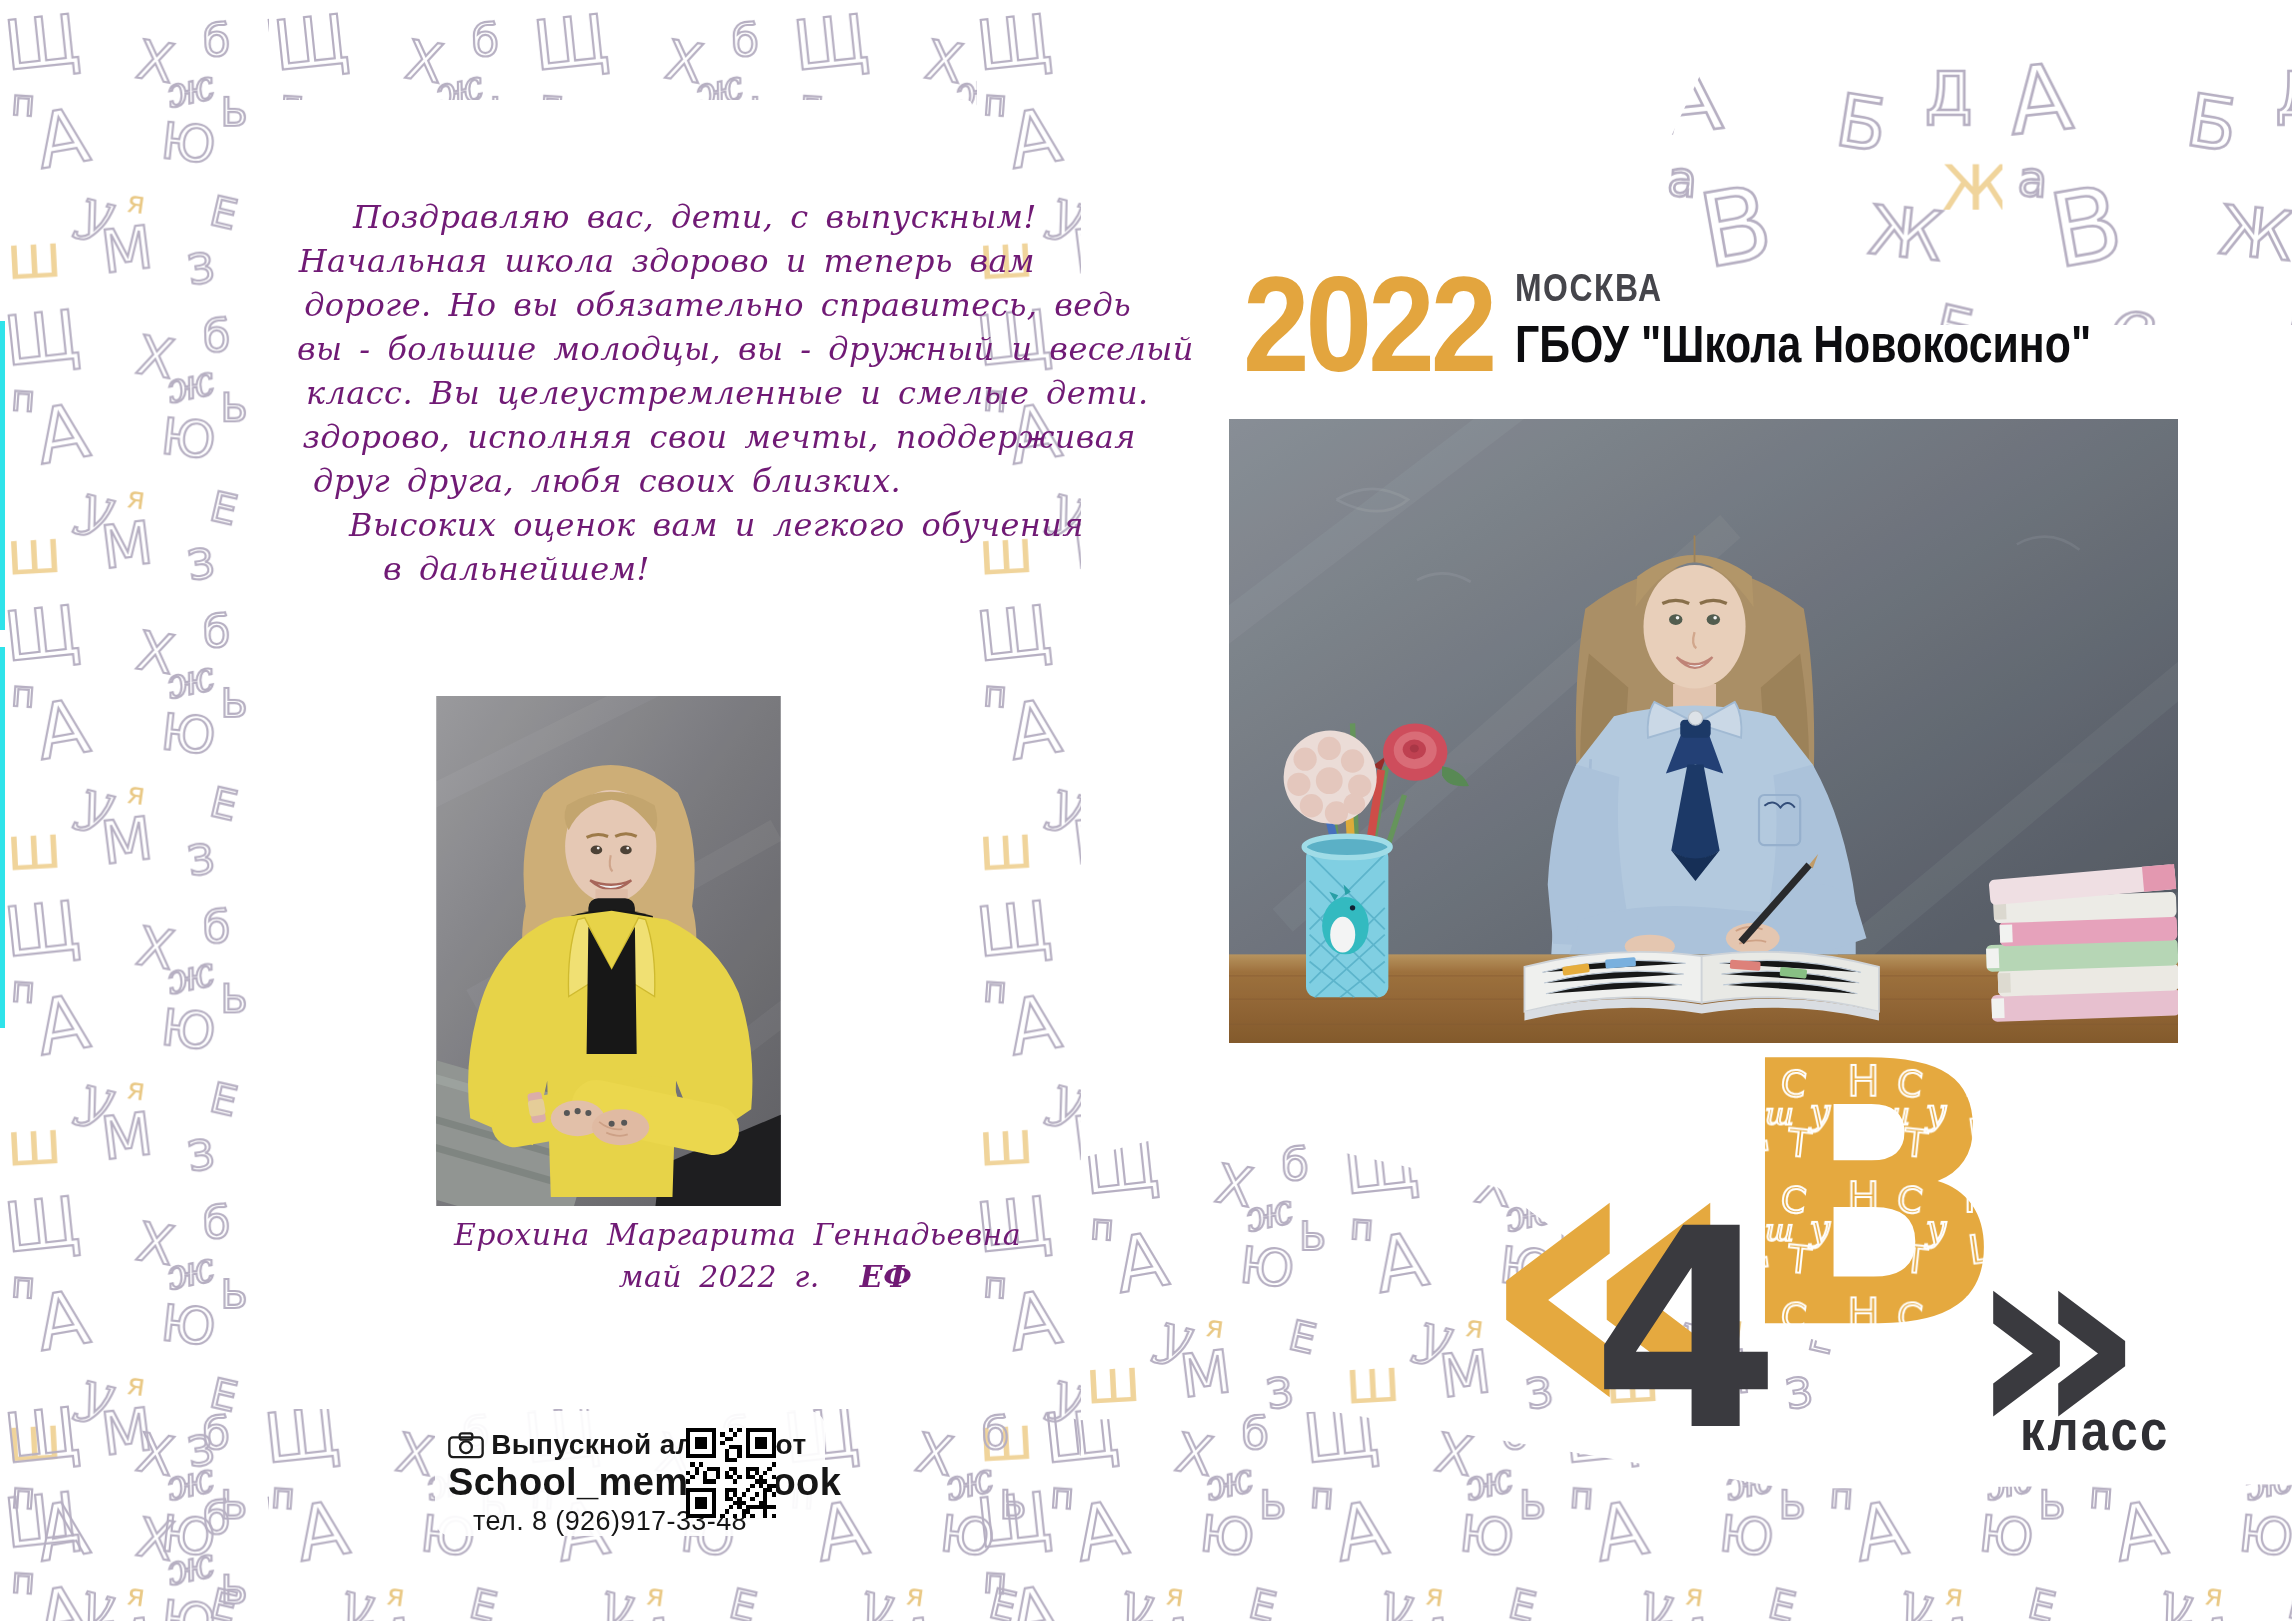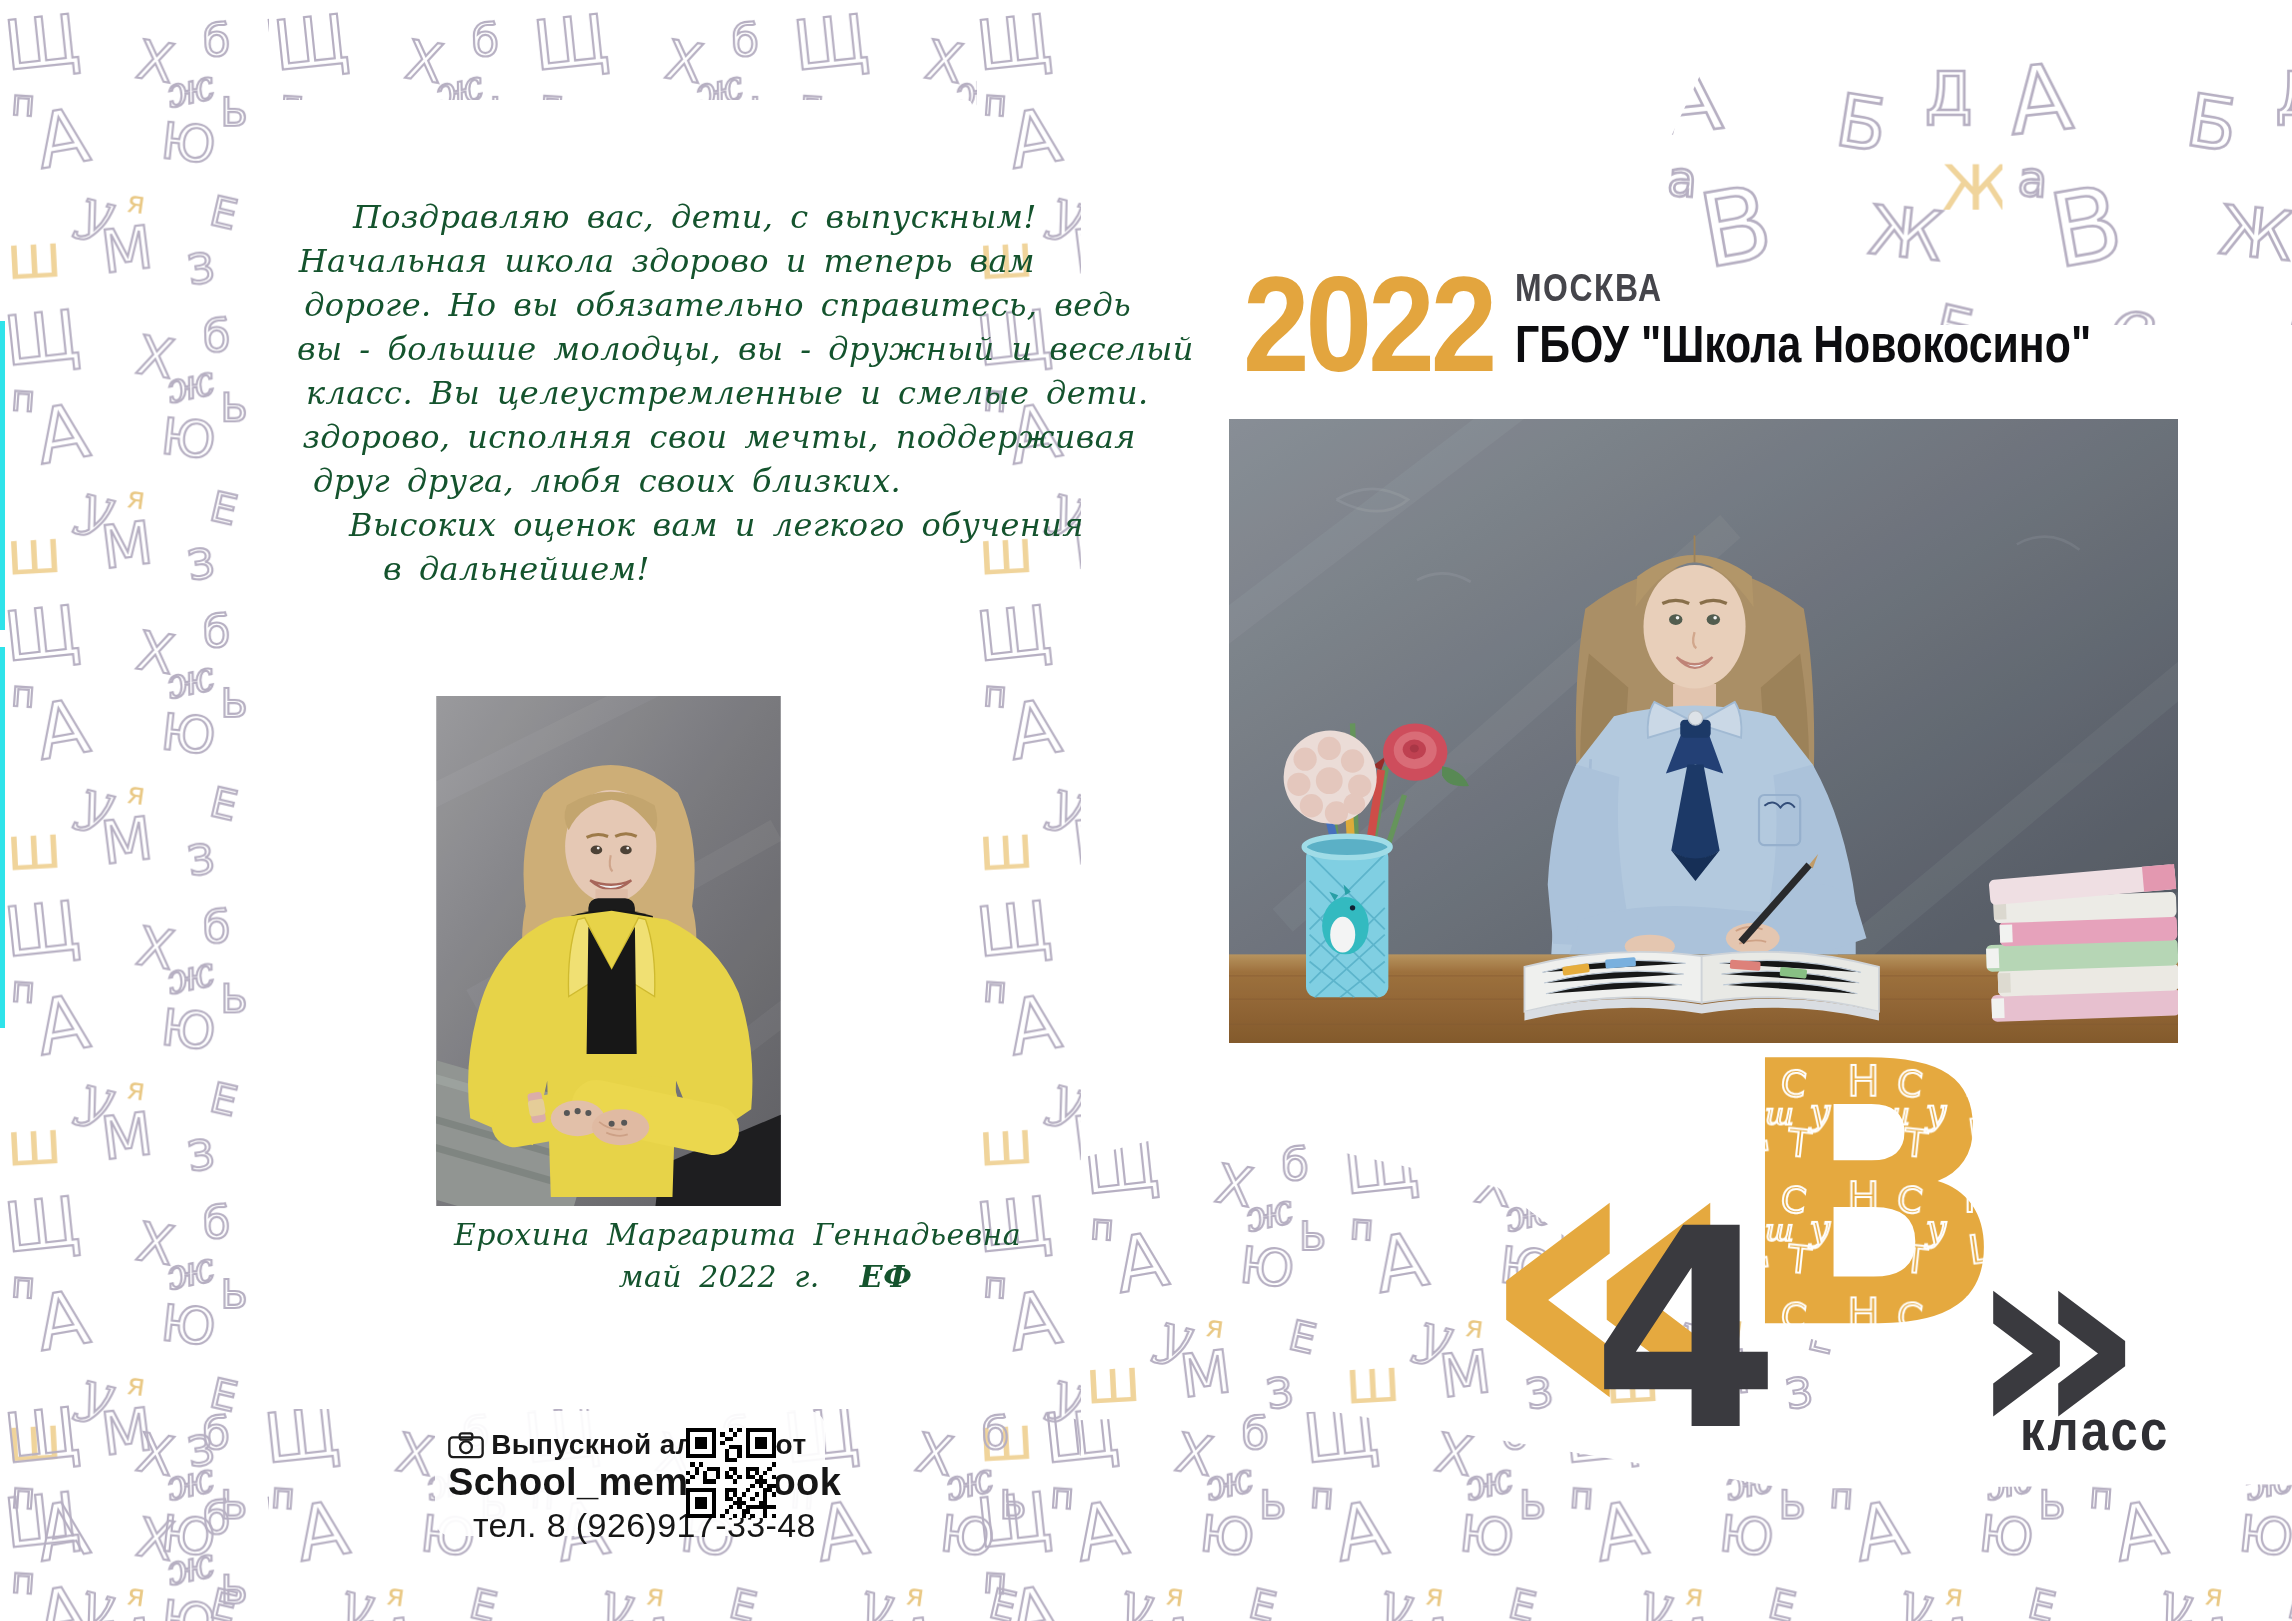--- a/index.html
+++ b/index.html
@@ -6,21 +6,21 @@
   body{width:2293px;height:1621px;position:relative;overflow:hidden;background:#ffffff;
        font-family:"Liberation Sans",sans-serif;}
   .abs{position:absolute;}
   
   .doodle{position:absolute;z-index:1;}
   .doodle svg{display:block;width:100%;height:100%;}
   
   .panel{position:absolute;background:#ffffff;z-index:2;}
   
   .hand{font-family:"DejaVu Serif","Liberation Serif",serif;font-style:italic;
-        color:#14532d;z-index:3;}
+        color:#701a75;z-index:3;}
   .letter-line{font-size:32px;line-height:44px;white-space:nowrap;letter-spacing:0.4px;word-spacing:6.3px;}
   .cap-line{font-size:30px;line-height:42px;white-space:nowrap;letter-spacing:0.4px;word-spacing:7.2px;}
   
   .year{font-size:136px;font-weight:600;color:#e3a53e;letter-spacing:-4.5px;line-height:1;
         transform:scaleX(.88);transform-origin:left top;z-index:3;}
   .city{font-size:38px;font-weight:700;color:#45454b;letter-spacing:1.8px;line-height:1;
         transform:scaleX(.84);transform-origin:left top;z-index:3;}
   .school{font-size:51px;font-weight:700;color:#0d0d10;letter-spacing:0px;line-height:1;
         transform:scaleX(.84);transform-origin:left top;z-index:3;}
   
@@ -28,21 +28,21 @@
   .q-open{font-size:430px;color:#e5a93f;}
   .q-close{font-size:278px;color:#3a3a3f;}
   .num4{font-family:"DejaVu Sans",sans-serif;font-weight:700;font-size:276px;color:#3a3a3f;
         line-height:1;transform:scaleX(.98);transform-origin:left top;z-index:4;}
   .klass{font-size:57px;font-weight:700;color:#2f2f34;letter-spacing:2.7px;
          transform:scaleX(.86);transform-origin:left top;z-index:4;}
   
   .pub{font-family:"Liberation Sans",sans-serif;color:#161616;z-index:4;}
   .pub-1{font-size:28px;font-weight:600;letter-spacing:0.4px;}
   .pub-2{font-size:38px;font-weight:600;letter-spacing:0.4px;}
-  .pub-3{font-size:34px;font-weight:500;letter-spacing:0.4px;}
+  .pub-3{font-size:27px;font-weight:500;letter-spacing:0.4px;}
   .photo{position:absolute;z-index:3;overflow:hidden;}
   .photo svg{display:block;}
 </style>
 </head>
 <body>
 
 <svg width="0" height="0" style="position:absolute" aria-hidden="true">
   <defs>
     <pattern id="doodlePat" width="290" height="330" patternUnits="userSpaceOnUse">
       <g fill="none" stroke="#b6afc2" stroke-width="2.4" font-family="DejaVu Sans, sans-serif">

